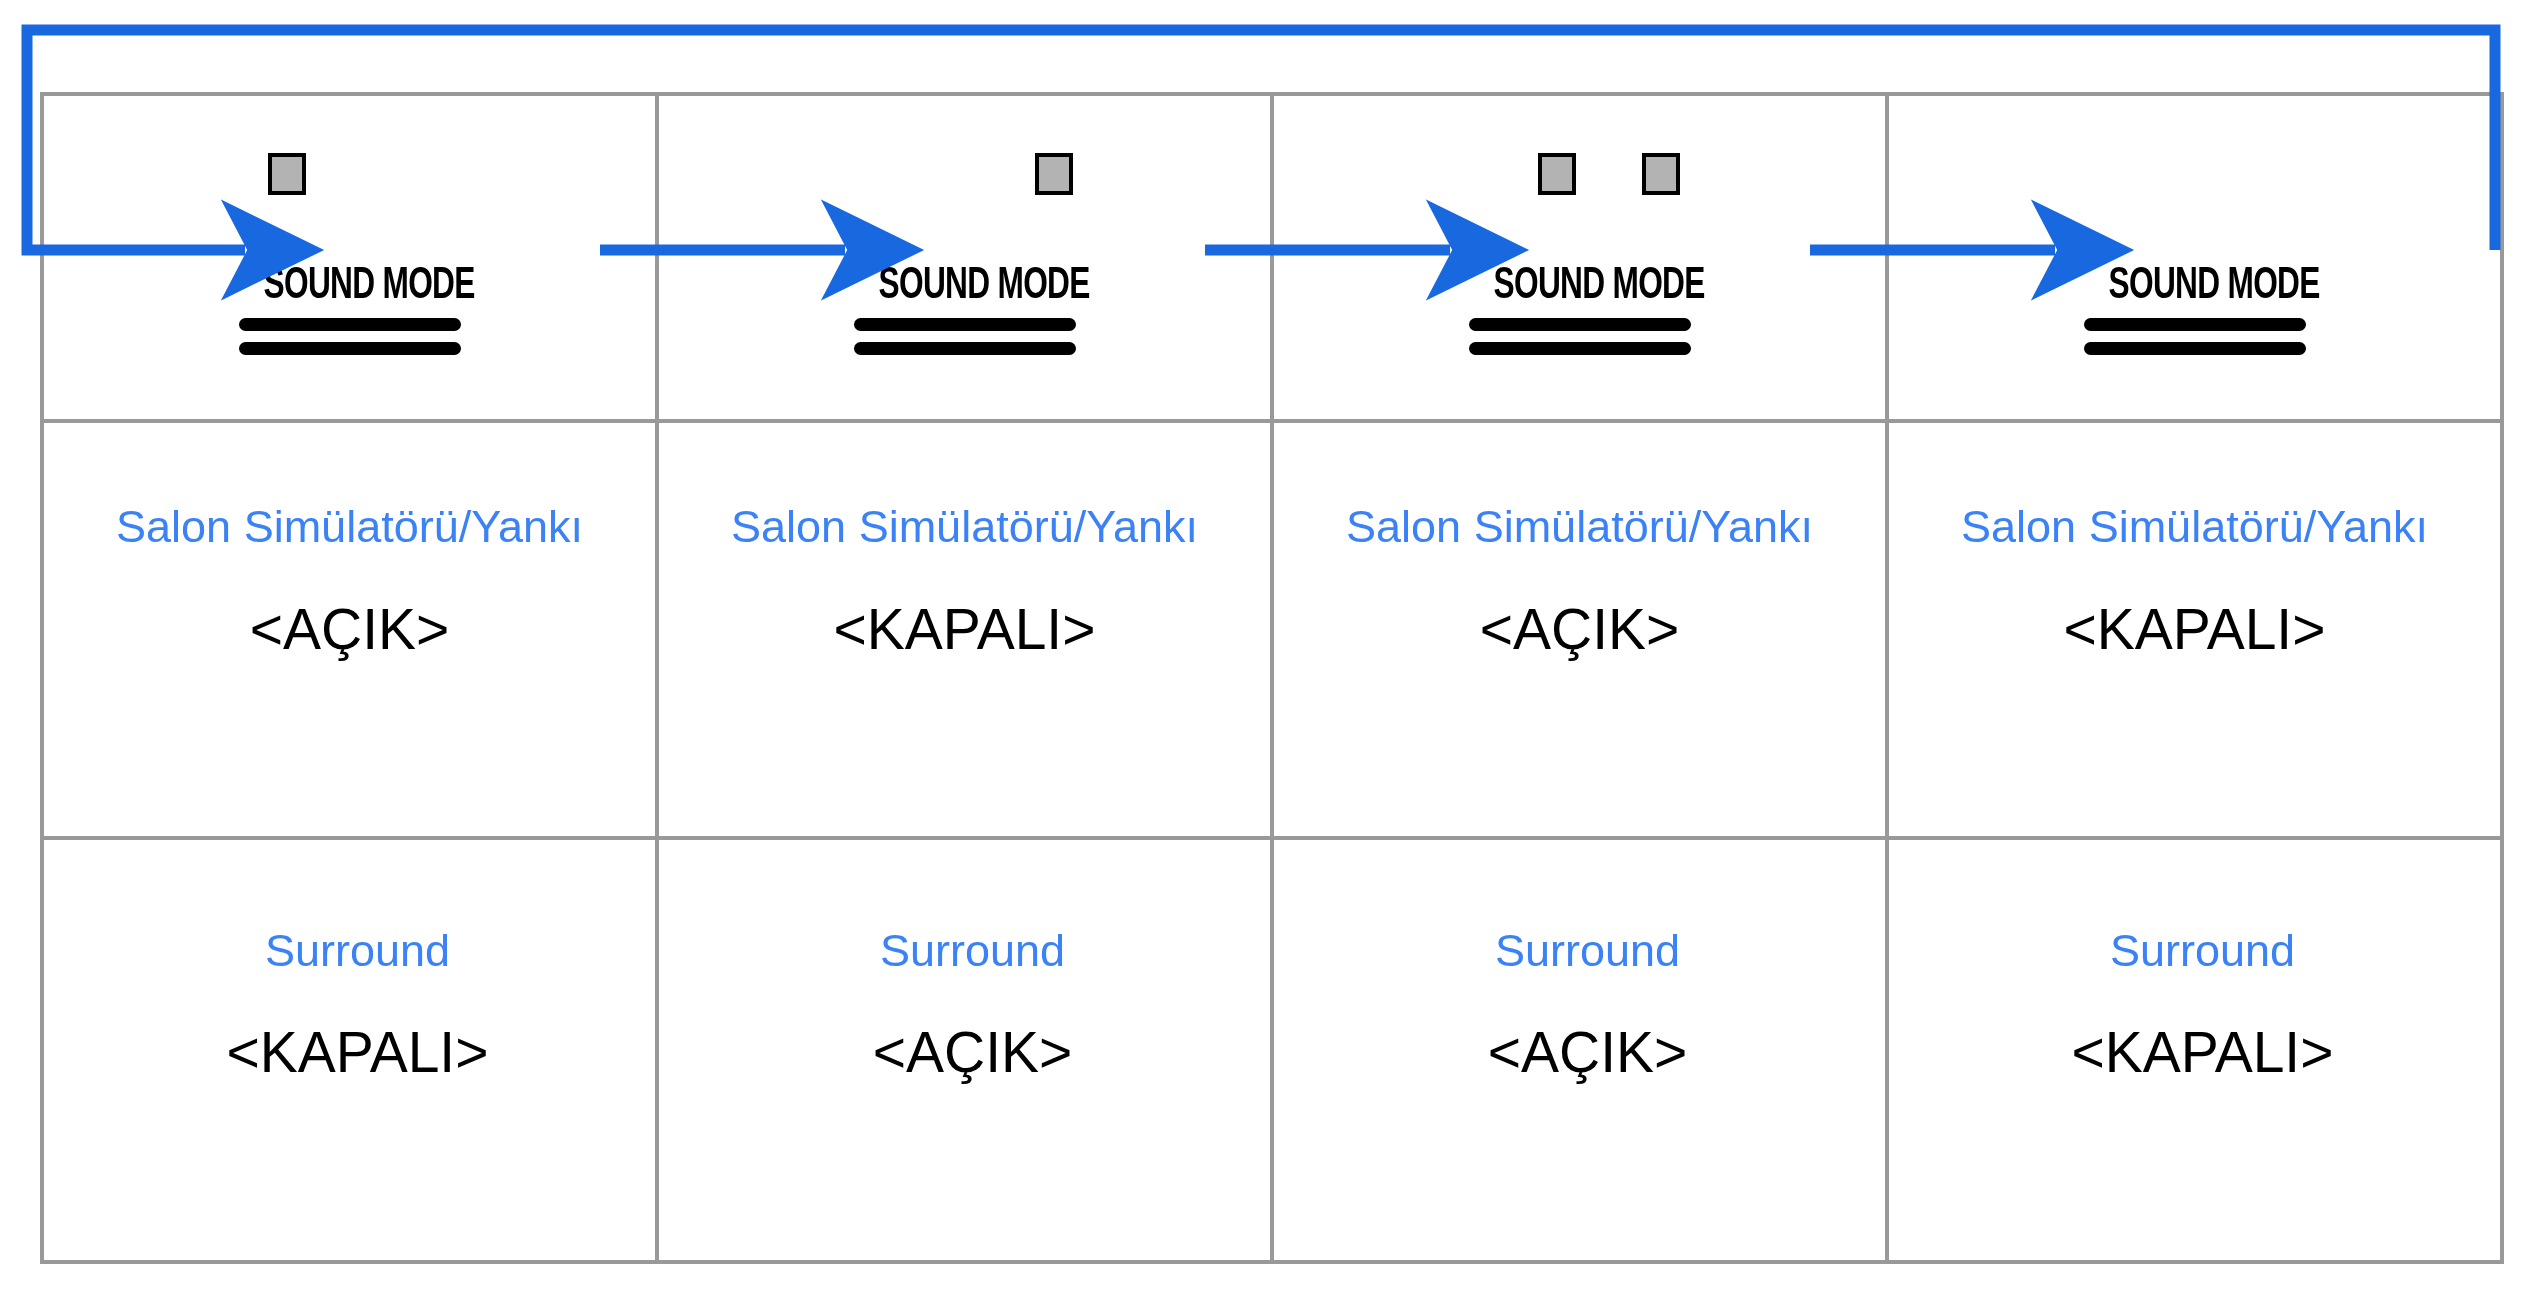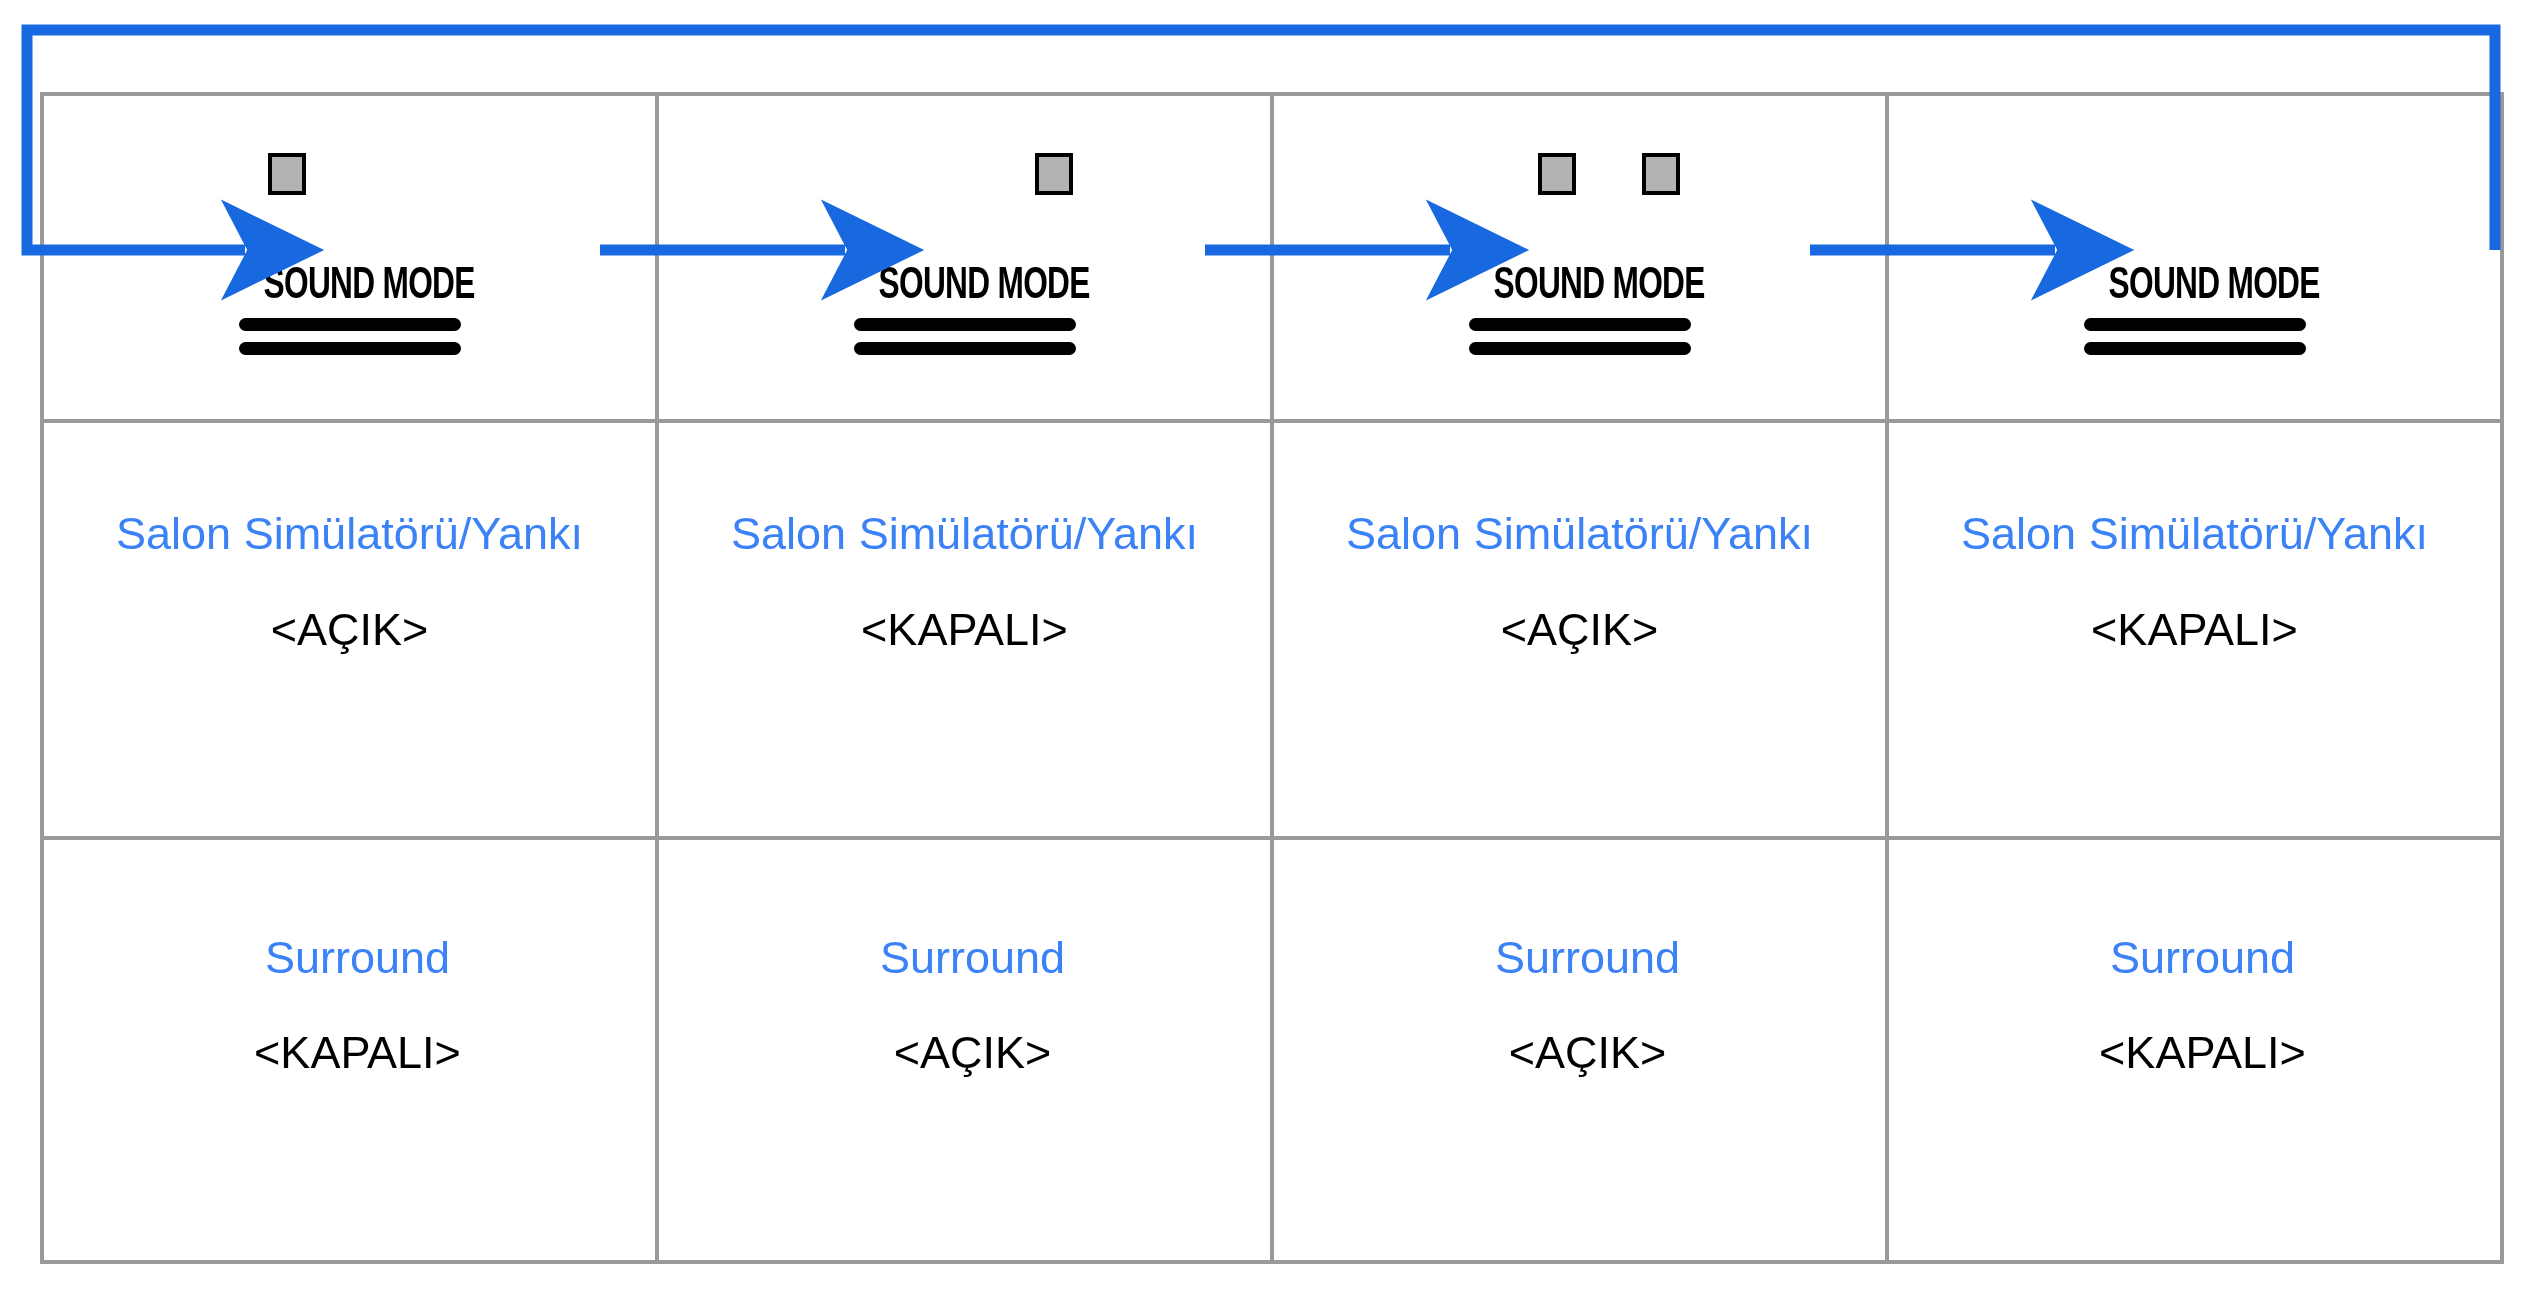--- a/index.html
+++ b/index.html
@@ -93,21 +93,21 @@
   }
   .sm-bar.first { margin-top: 13px; }
 
   
   .cell-label {
     font-size: 45px;
     color: #3b82f6;
     line-height: 1.1;
   }
   .cell-state {
-    font-size: 45px;
+    font-size: 57px;
     color: #000000;
     line-height: 1.1;
     margin-top: 46px;
   }
   .mid-stack  { padding-bottom: 96px; }
   .bot-stack  { padding-bottom: 90px; padding-left: 16px; }
 
   
   #flow {
     position: absolute;

